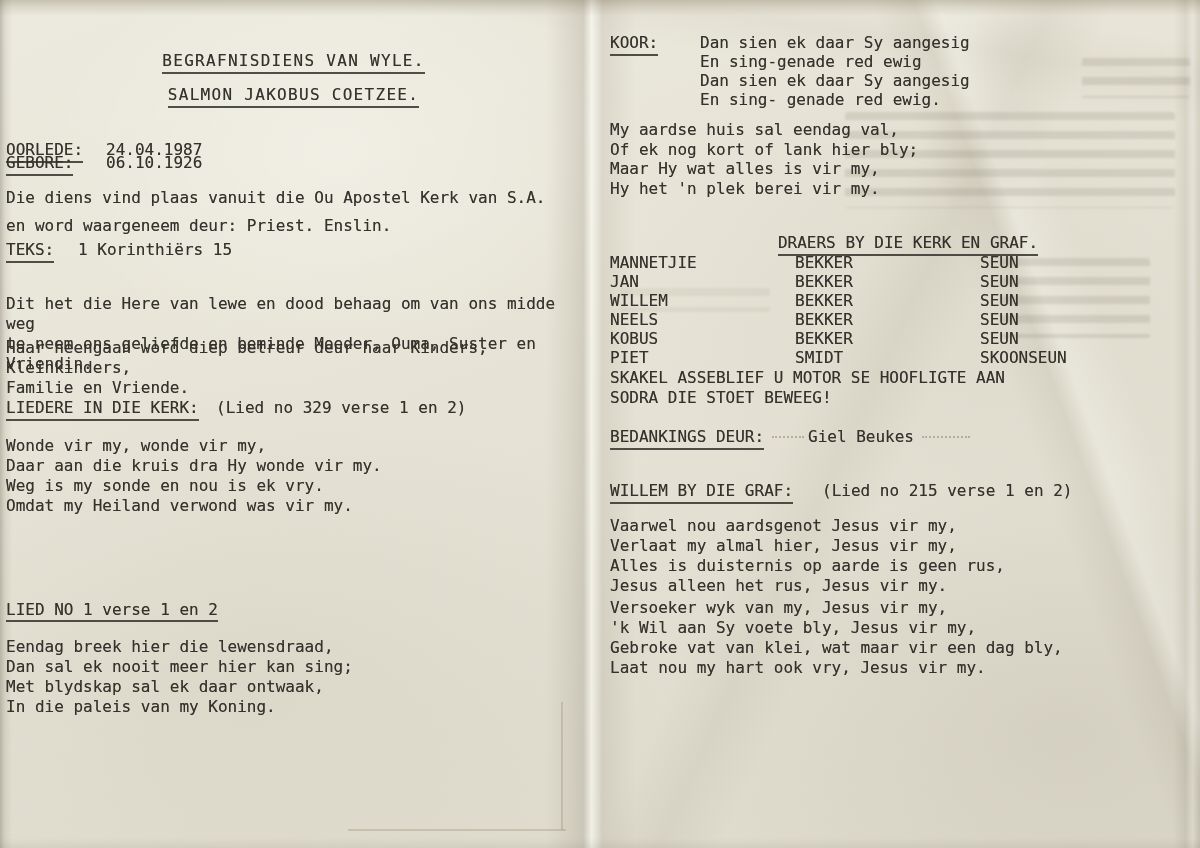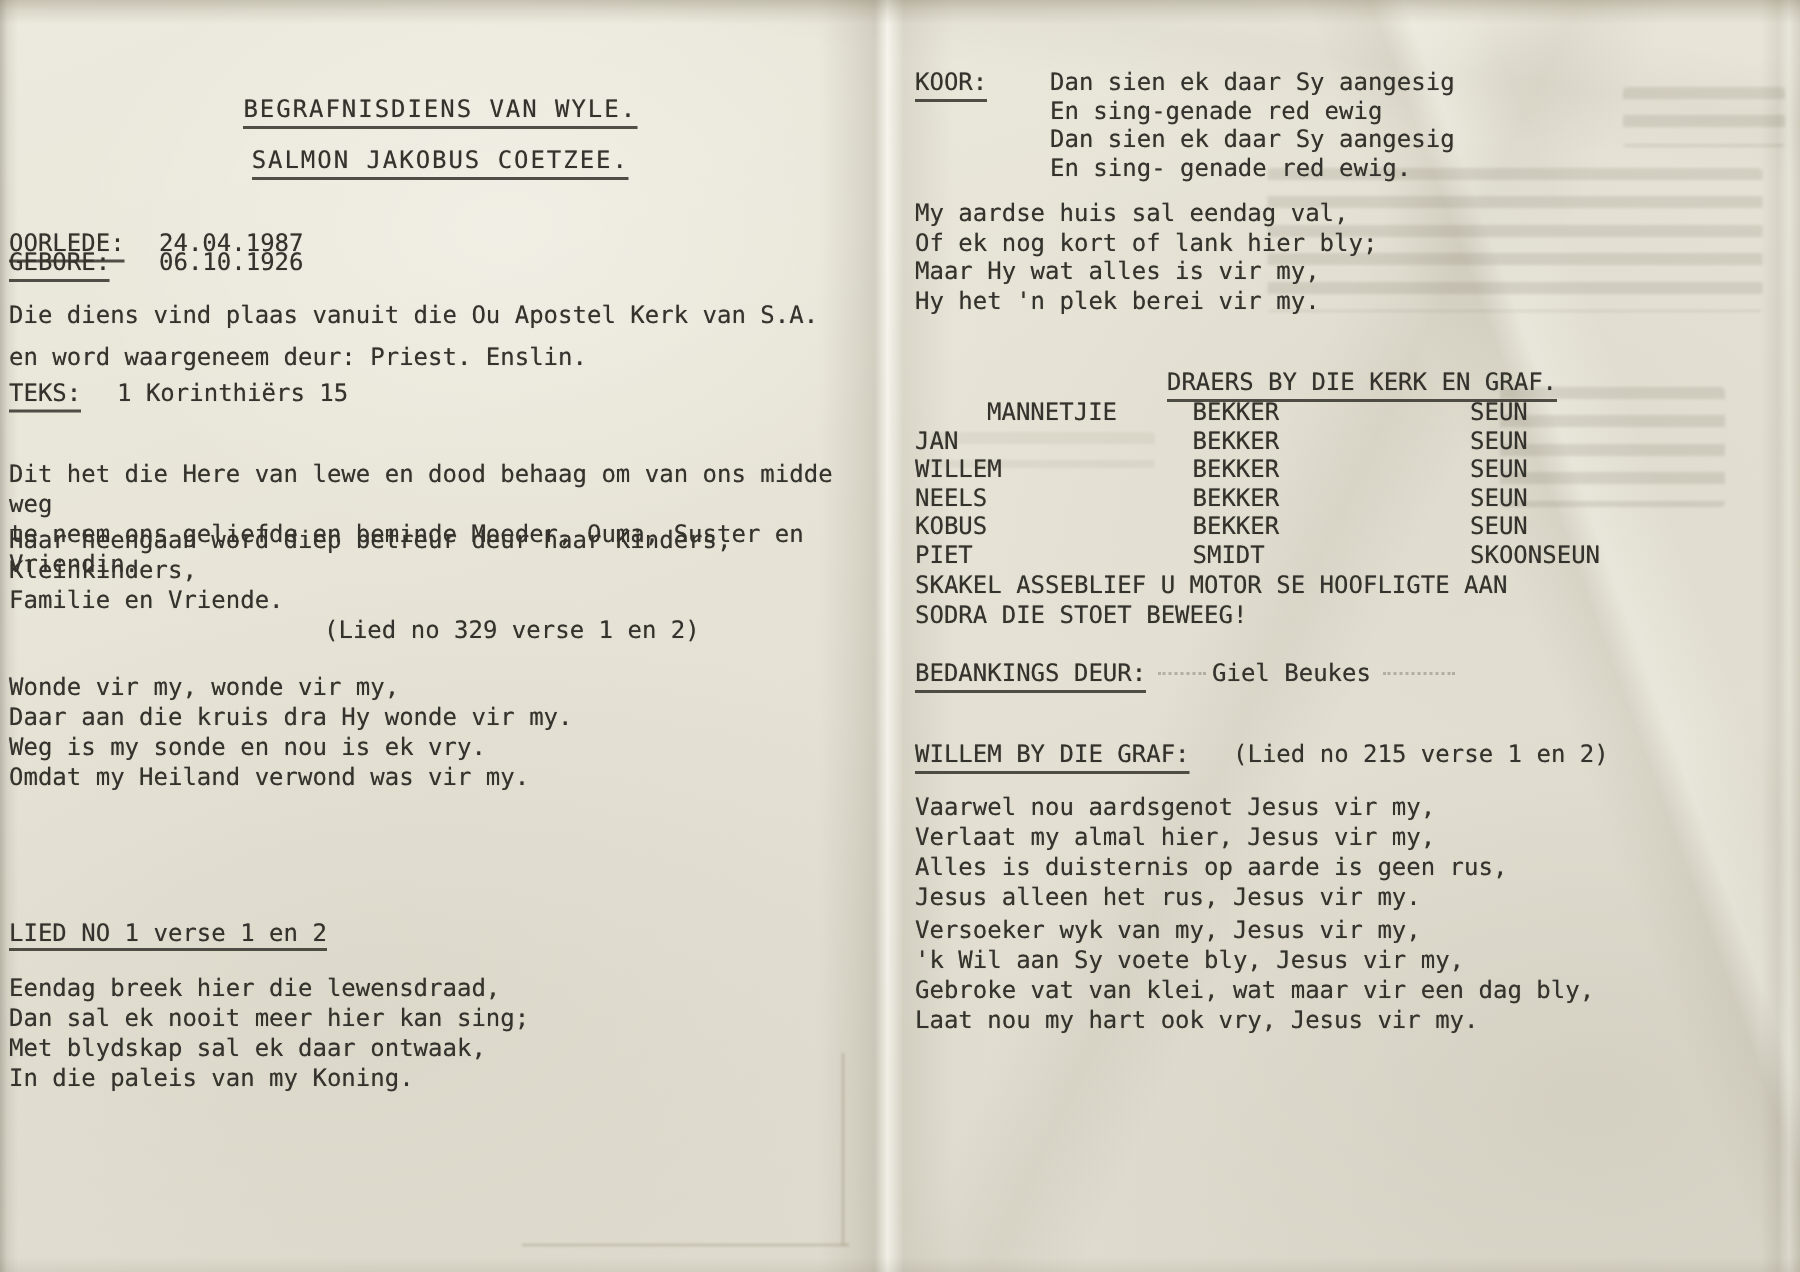--- a/index.html
+++ b/index.html
@@ -53,21 +53,21 @@
   .bleedline{position:absolute;pointer-events:none;background:rgba(140,130,102,0.28);filter:blur(0.6px);}
   
   .t{position:absolute;font-size:16px;line-height:20px;white-space:pre-line;text-shadow:0 0 0.5px rgba(52,50,44,0.55);}
   .nw{white-space:nowrap;}
   .u{border-bottom:2px solid rgba(52,50,44,0.85);padding-bottom:1px;}
   .ctr{text-align:center;}
   .ctr>span{display:inline-block;}
   .row{position:absolute;height:24px;width:100%;}
   .row .lab{position:absolute;left:0;top:0;white-space:nowrap;}
   .row .val{position:absolute;top:0;white-space:nowrap;}
-  .col{position:absolute;top:12px;height:832px;}
+  .col{position:absolute;top:0;height:832px;}
   .col.left{left:6px;width:575px;}
   .col.right{left:610px;width:578px;}
   .title-sp{letter-spacing:1.3px;}
   .cell{position:absolute;top:0;white-space:nowrap;}
   .trow{position:absolute;left:0;width:100%;height:20px;}
   .erase{position:absolute;top:9px;height:0;border-bottom:2px dotted rgba(125,118,100,0.45);}
 </style>
 </head>
 <body>
 
@@ -112,20 +112,21 @@
       <span class="t val" style="left:72px;">1 Korinthiërs 15</span>
     </div>
 
 
     <div class="t" style="top:294px;left:0;width:575px;">Dit het die Here van lewe en dood behaag om van ons midde weg
 te neem ons geliefde en beminde Moeder, Ouma, Suster en Vriendin.</div>
     <div class="t" style="top:338px;left:0;width:575px;">Haar heengaan word diep betreur deur haar Kinders, Kleinkinders,
 Familie en Vriende.</div>
 
     <div class="row" style="top:398px;">
+      <span class="t lab u">LIEDERE IN DIE KERK:</span>
       <span class="t val" style="left:210px;">(Lied no 329 verse 1 en 2)</span>
     </div>
 
     <div class="t" style="top:436px;left:0;">Wonde vir my, wonde vir my,
 Daar aan die kruis dra Hy wonde vir my.
 Weg is my sonde en nou is ek vry.
 Omdat my Heiland verwond was vir my.</div>
 
     <div class="t nw" style="top:600px;left:0;">
       <span class="u">LIED NO  1  verse 1 en 2</span>
@@ -150,21 +151,21 @@
 Of ek nog kort of lank hier bly;
 Maar Hy wat alles is vir my,
 Hy het 'n plek berei vir my.</div>
 
     <div class="t ctr" style="top:213px;left:0;width:100%;padding-left:18px;box-sizing:border-box;">
       <span class="u">DRAERS BY DIE KERK EN GRAF.</span>
     </div>
 
     <div>
       <div class="trow" style="top:253px;">
-        <span class="t cell" style="left:0;margin-left:48px;">MANNETJIE</span>
+        <span class="t cell" style="left:0;">MANNETJIE</span>
         <span class="t cell" style="left:185px;">BEKKER</span>
         <span class="t cell" style="left:370px;">SEUN</span>
       </div>
       <div class="trow" style="top:272px;">
         <span class="t cell" style="left:0;">JAN</span>
         <span class="t cell" style="left:185px;">BEKKER</span>
         <span class="t cell" style="left:370px;">SEUN</span>
       </div>
       <div class="trow" style="top:291px;">
         <span class="t cell" style="left:0;">WILLEM</span>

